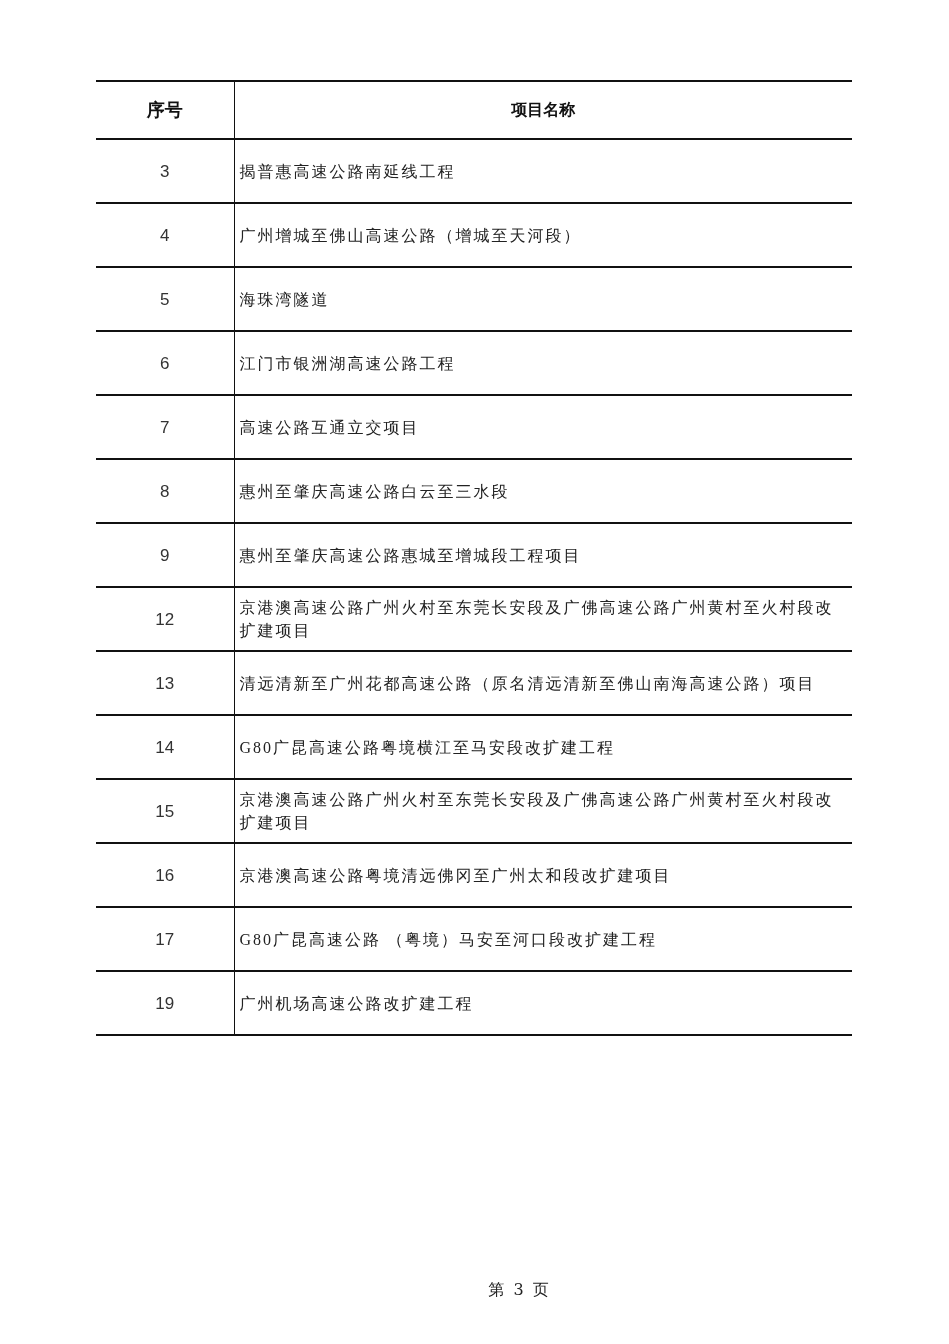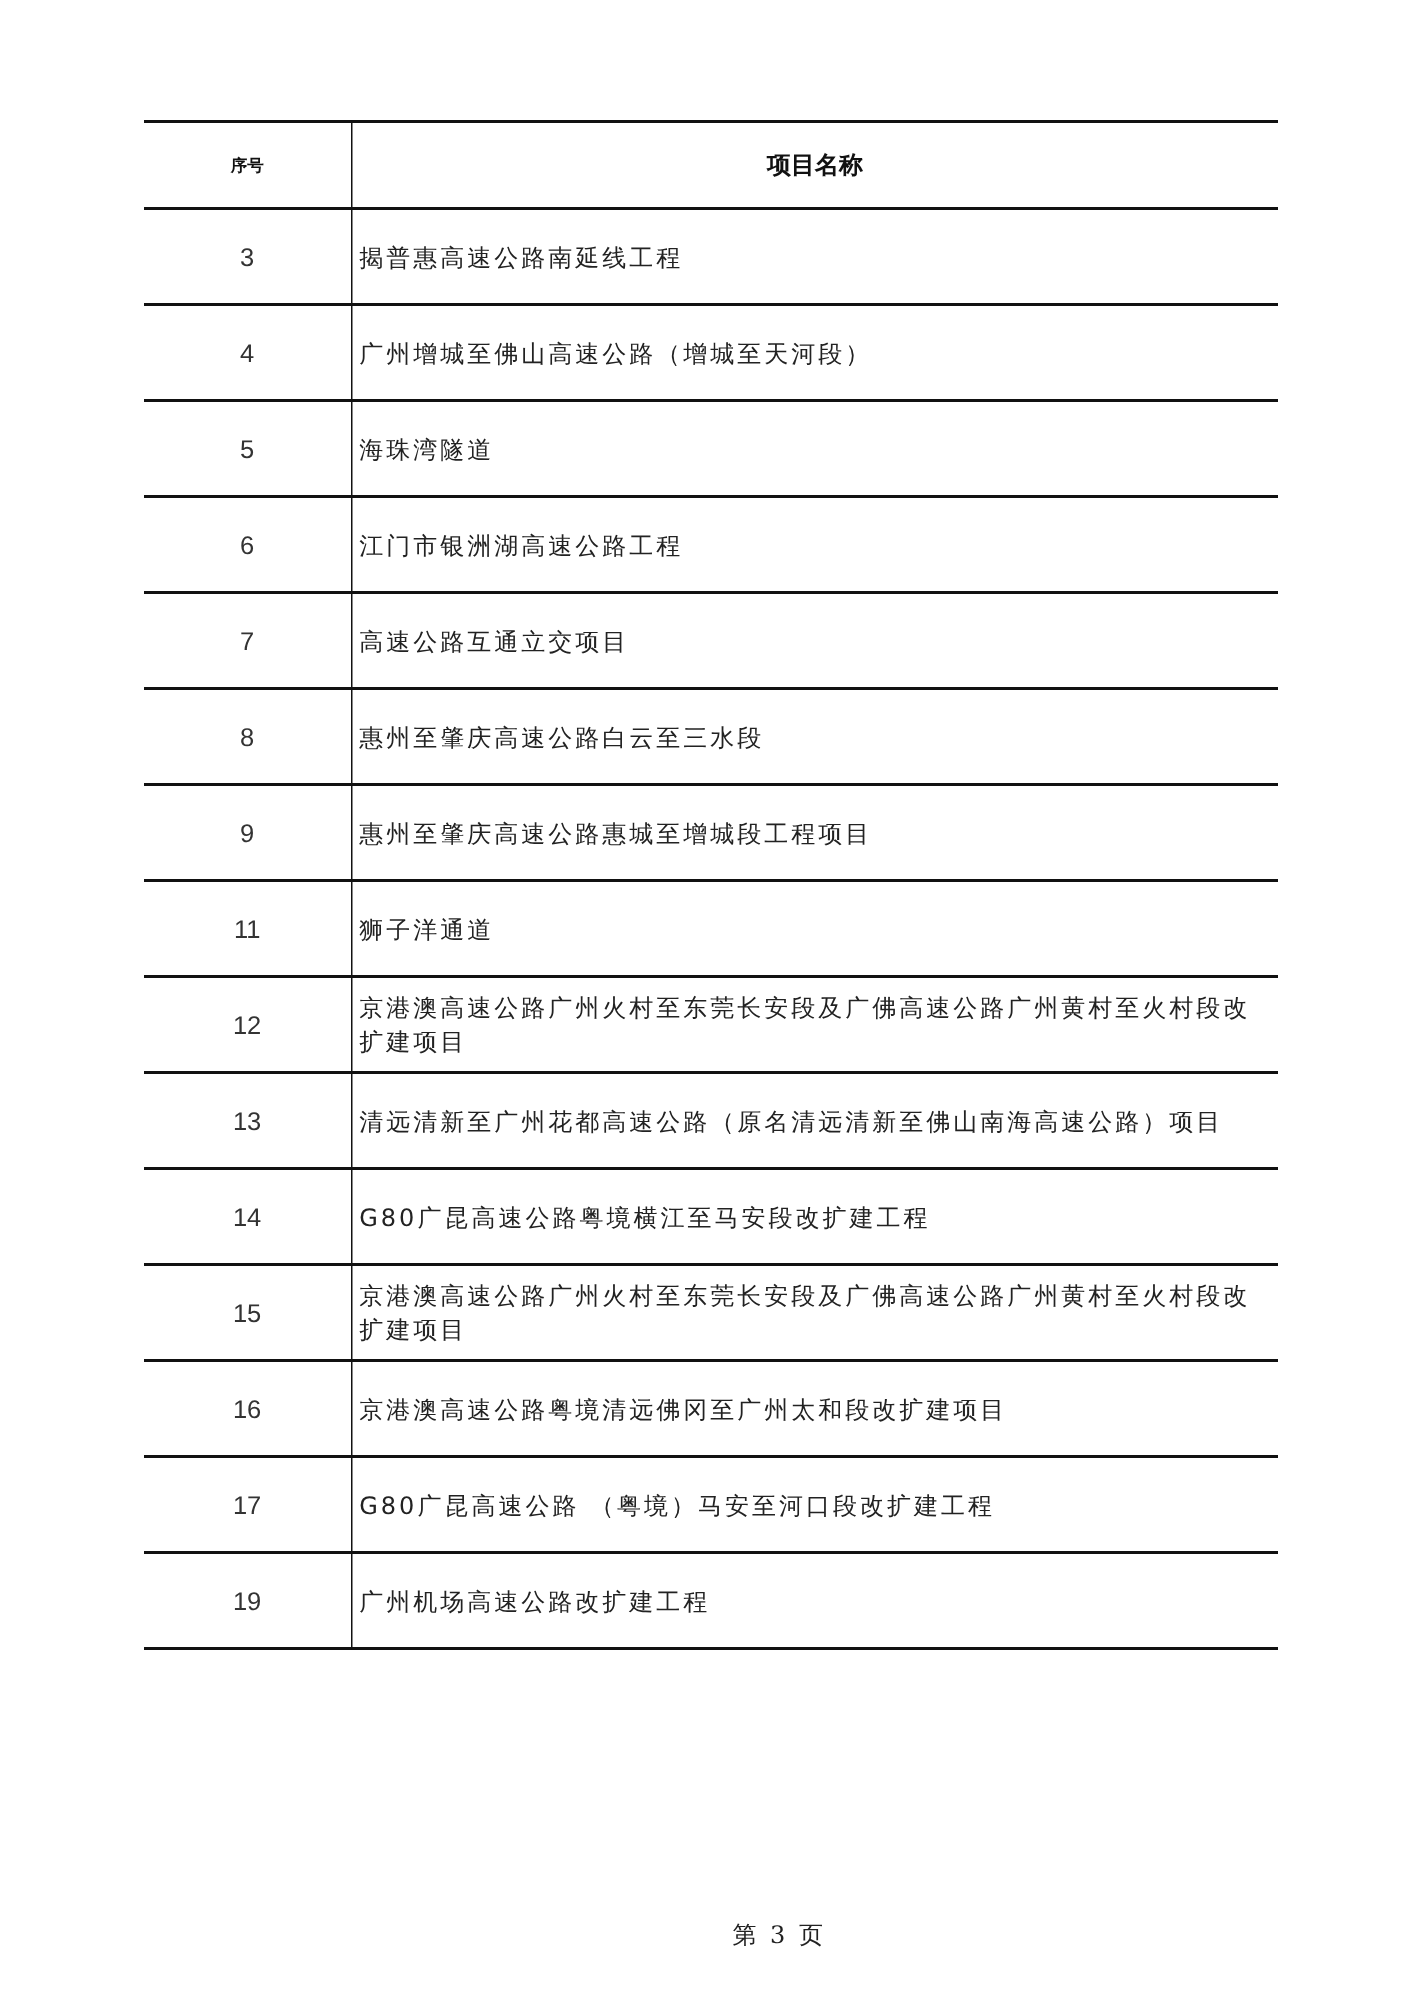--- a/index.html
+++ b/index.html
@@ -27,20 +27,21 @@
     .page-table col.c-name { width: 618px; }
     .page-table tr {
       border-bottom: 2px solid #111111;
     }
     .page-table thead tr {
       border-top: 2px solid #111111;
     }
     .page-table th, .page-table td {
       padding: 0;
       vertical-align: middle;
+      font-family: Liberation Serif, serif;
     }
     .page-table th {
       height: 56px;
       font-size: 16px;
       font-weight: bold;
       color: #111111;
       text-align: center;
     }
     .page-table td {
       height: 62px;
@@ -52,21 +53,21 @@
       border-right: 1.5px solid #111111;
       text-align: center;
       letter-spacing: 0;
       font-family: "Liberation Sans", sans-serif;
       font-size: 17px;
       color: #333333;
     }
     .page-table th.col-num {
       font-family: Liberation Serif, serif;
       color: #111111;
-      font-size: 11px;
+      font-size: 18px;
     }
     .page-table td.col-name {
       padding-left: 5px;
       padding-right: 14px;
       margin-top: 32px;
     }
     .footer {
       position: absolute;
       left: 0;
       width: 949px;
@@ -116,24 +117,20 @@
     </tr>
     <tr>
       <td class="col-num">8</td>
       <td class="col-name">惠州至肇庆高速公路白云至三水段</td>
     </tr>
     <tr>
       <td class="col-num">9</td>
       <td class="col-name">惠州至肇庆高速公路惠城至增城段工程项目</td>
     </tr>
     <tr>
-      <td class="col-num">11</td>
-      <td class="col-name">狮子洋通道</td>
-    </tr>
-    <tr>
       <td class="col-num">12</td>
       <td class="col-name">京港澳高速公路广州火村至东莞长安段及广佛高速公路广州黄村至火村段改扩建项目</td>
     </tr>
     <tr>
       <td class="col-num">13</td>
       <td class="col-name">清远清新至广州花都高速公路（原名清远清新至佛山南海高速公路）项目</td>
     </tr>
     <tr>
       <td class="col-num">14</td>
       <td class="col-name">G80广昆高速公路粤境横江至马安段改扩建工程</td>

